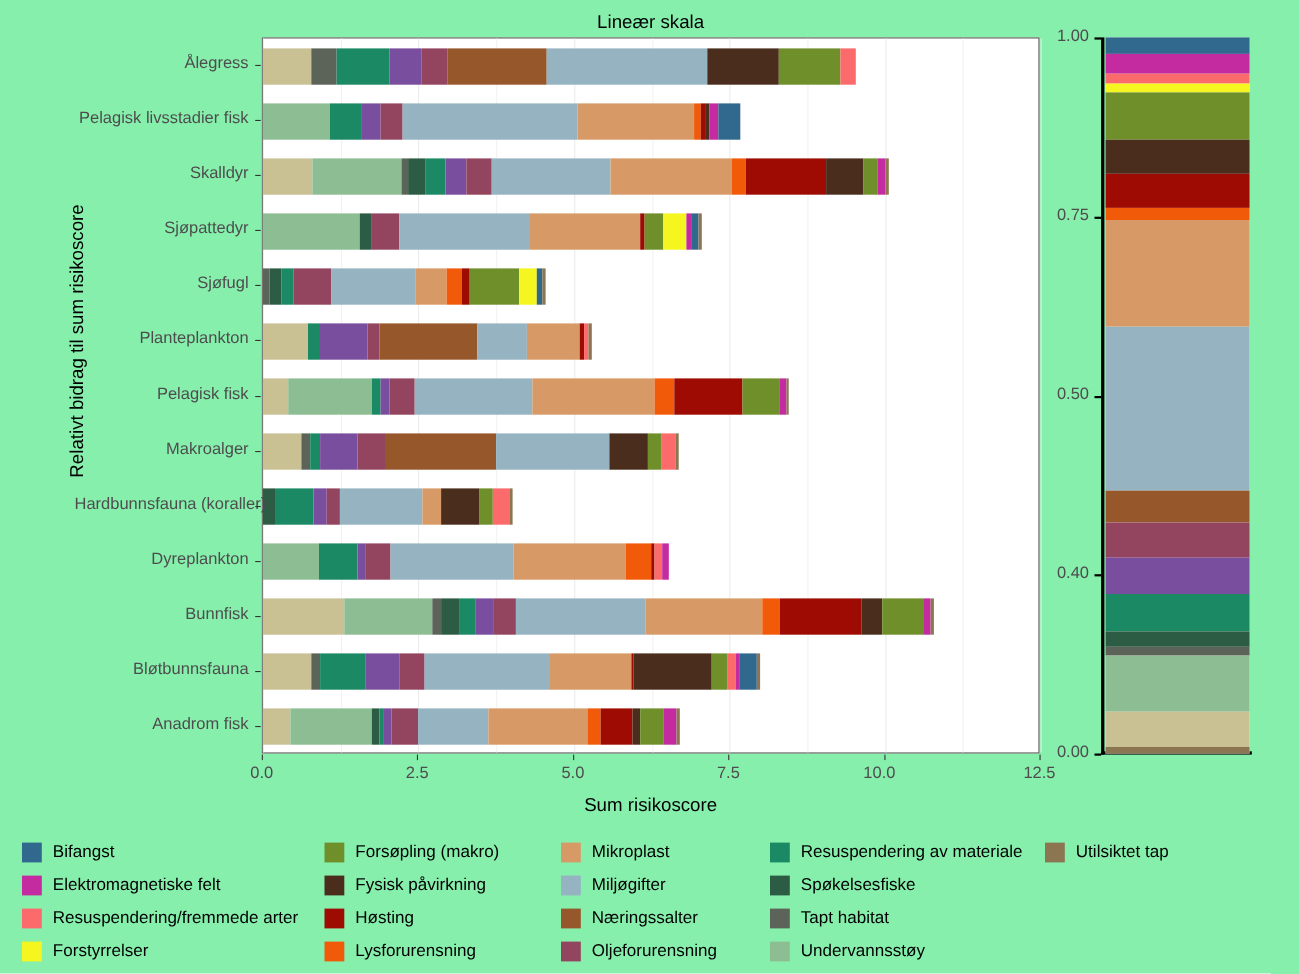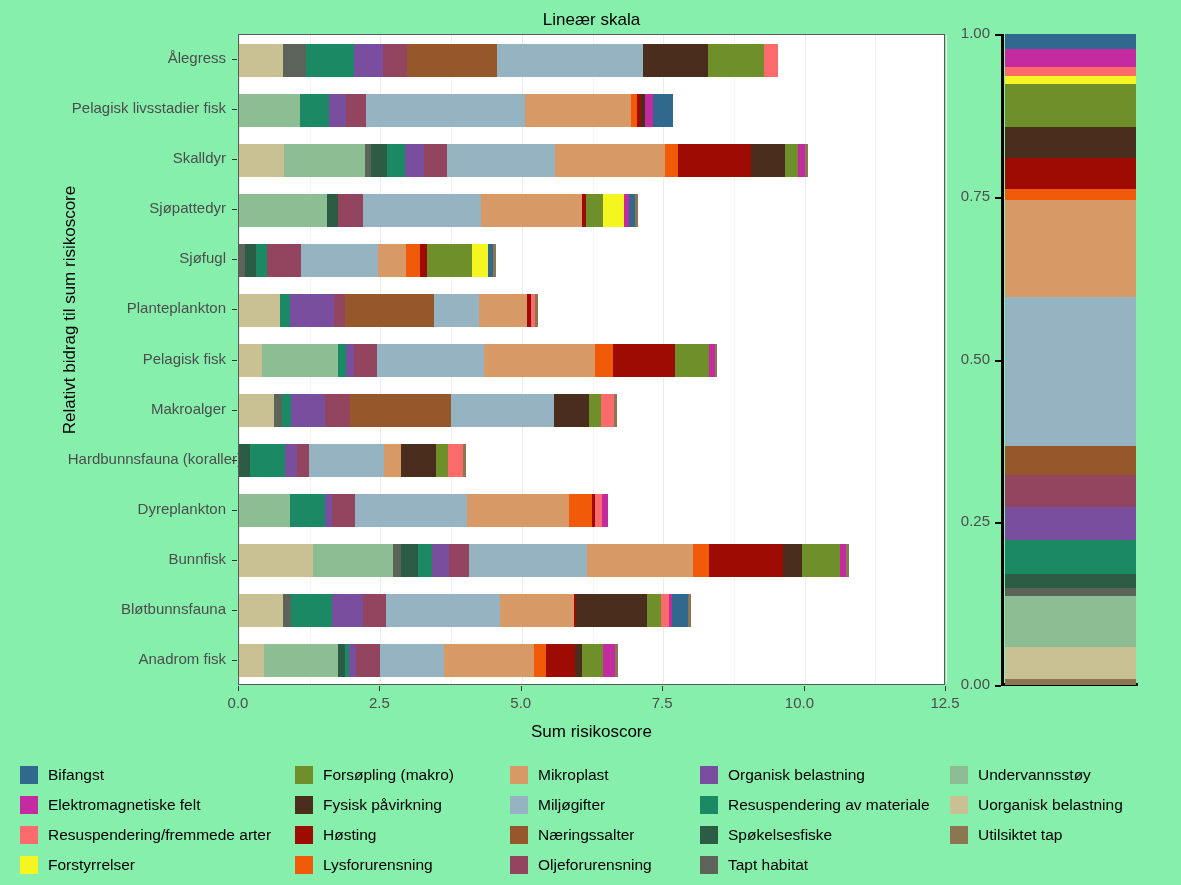--- a/index.html
+++ b/index.html
@@ -469,21 +469,21 @@
         <div class="rseg" title="Forstyrrelser" style="height: 1.11562%; background: rgb(245, 245, 32);"></div>
         <div class="rseg" title="Forflytninger/fremmede arter" style="height: 1.41988%; background: rgb(252, 107, 107);"></div>
         <div class="rseg" title="Elektromagnetiske felt" style="height: 2.83976%; background: rgb(196, 43, 160);"></div>
         <div class="rseg" title="Bifangst" style="height: 2.23124%; background: rgb(49, 104, 142);"></div>
       </div>
   </div>
   <div id="right-axis-ticks">
       <div class="rytick" style="left: 995px; top: 685px;"></div>
       <div class="rylab" style="left: 900px; width: 90px; top: 675px;">0.00</div>
       <div class="rytick" style="left: 995px; top: 522.25px;"></div>
-      <div class="rylab" style="left: 900px; width: 90px; top: 512.25px;">0.25</div>
+      <div class="rylab" style="left: 900px; width: 90px; top: 512.25px;">0.40</div>
       <div class="rytick" style="left: 995px; top: 359.5px;"></div>
       <div class="rylab" style="left: 900px; width: 90px; top: 349.5px;">0.50</div>
       <div class="rytick" style="left: 995px; top: 196.75px;"></div>
       <div class="rylab" style="left: 900px; width: 90px; top: 186.75px;">0.75</div>
       <div class="rytick" style="left: 995px; top: 34px;"></div>
       <div class="rylab" style="left: 900px; width: 90px; top: 24px;">1.00</div>
     </div>
   <div id="right-axis-title">Relativt bidrag til sum risikoscore</div>
 
   <div id="legend">
@@ -529,42 +529,34 @@
       </div>
       <div class="legend-item">
         <span class="legend-swatch" style="background: rgb(150, 88, 42);"></span>
         <span class="legend-label">Næringssalter</span>
       </div>
       <div class="legend-item">
         <span class="legend-swatch" style="background: rgb(147, 69, 95);"></span>
         <span class="legend-label">Oljeforurensning</span>
       </div>
       <div class="legend-item">
-        <span class="legend-swatch" style="background: rgb(122, 78, 158);"></span>
-        <span class="legend-label">Organisk belastning</span>
-      </div>
-      <div class="legend-item">
         <span class="legend-swatch" style="background: rgb(27, 138, 100);"></span>
         <span class="legend-label">Resuspendering av materiale</span>
       </div>
       <div class="legend-item">
         <span class="legend-swatch" style="background: rgb(44, 92, 67);"></span>
         <span class="legend-label">Spøkelsesfiske</span>
       </div>
       <div class="legend-item">
         <span class="legend-swatch" style="background: rgb(92, 100, 89);"></span>
         <span class="legend-label">Tapt habitat</span>
       </div>
       <div class="legend-item">
         <span class="legend-swatch" style="background: rgb(141, 189, 147);"></span>
         <span class="legend-label">Undervannsstøy</span>
       </div>
       <div class="legend-item">
-        <span class="legend-swatch" style="background: rgb(201, 193, 147);"></span>
-        <span class="legend-label">Uorganisk belastning</span>
-      </div>
-      <div class="legend-item">
         <span class="legend-swatch" style="background: rgb(140, 118, 81);"></span>
         <span class="legend-label">Utilsiktet tap</span>
       </div>
     </div>
 
 </div>
 
 </body></html>

